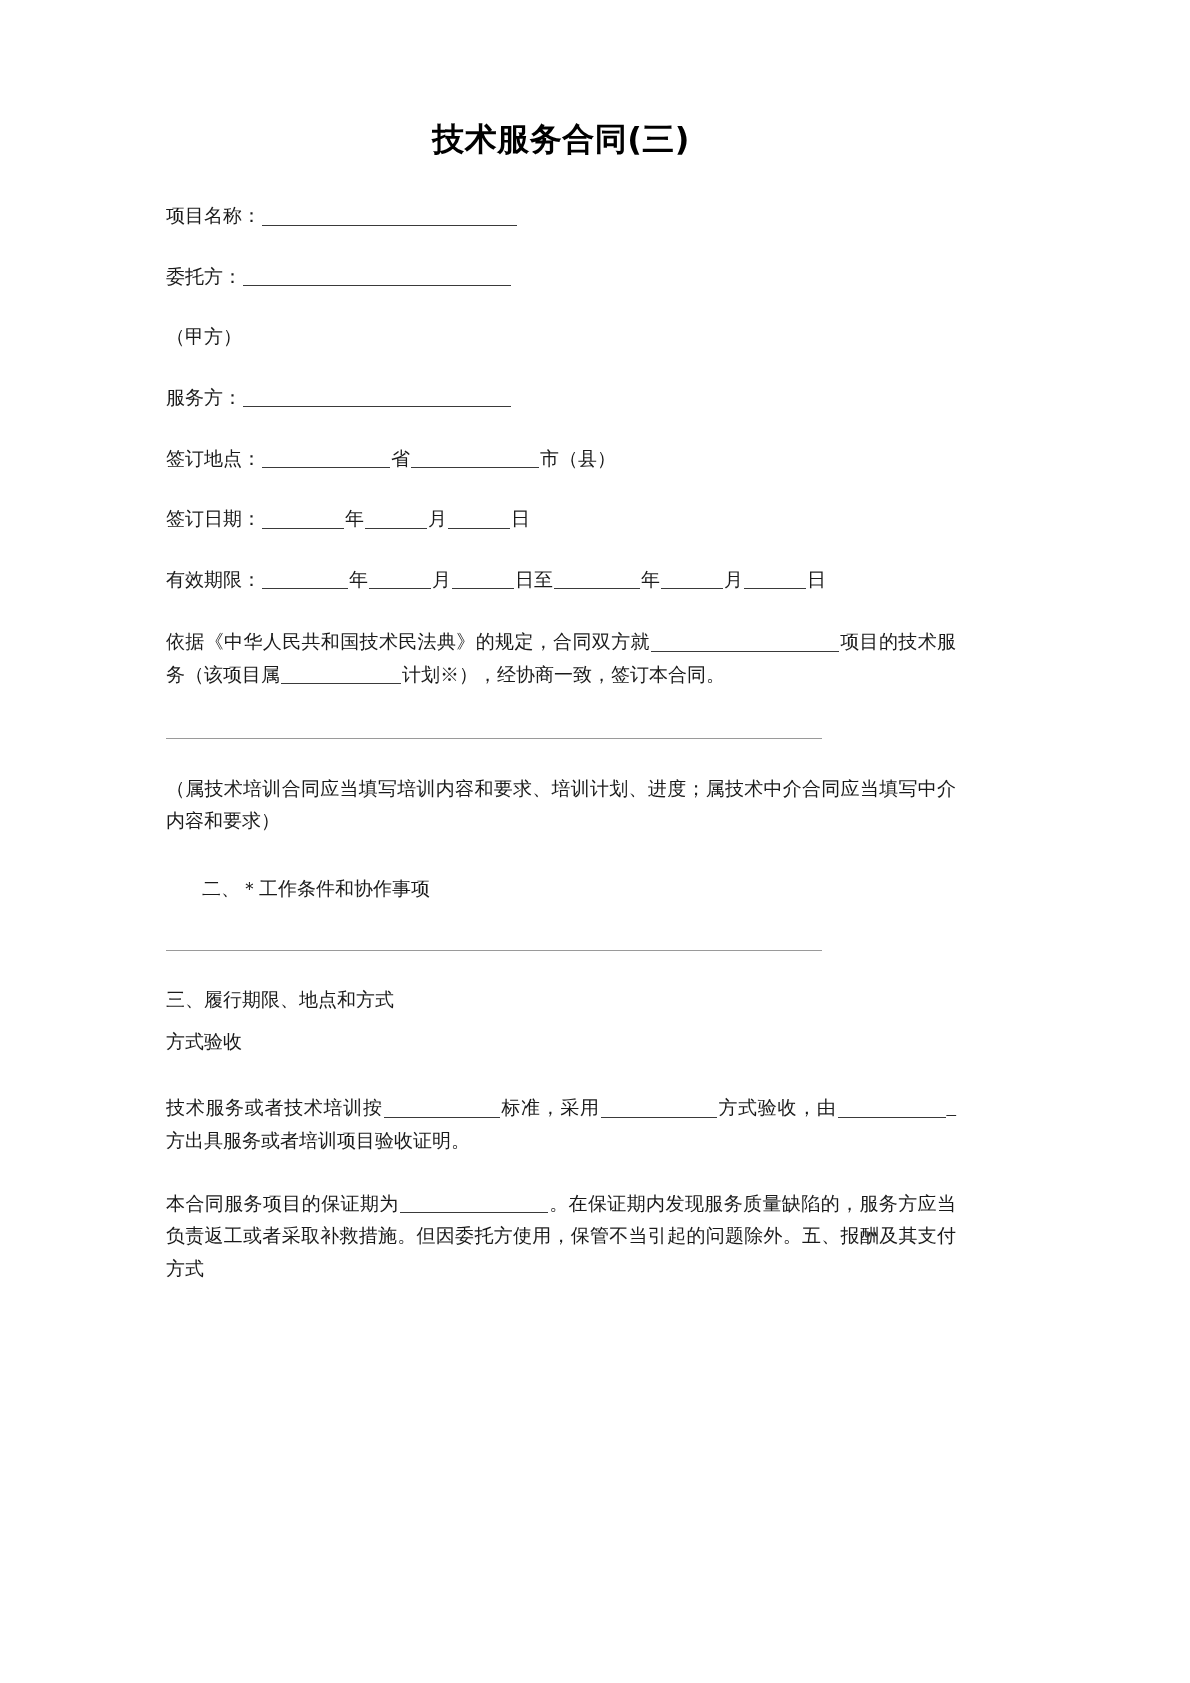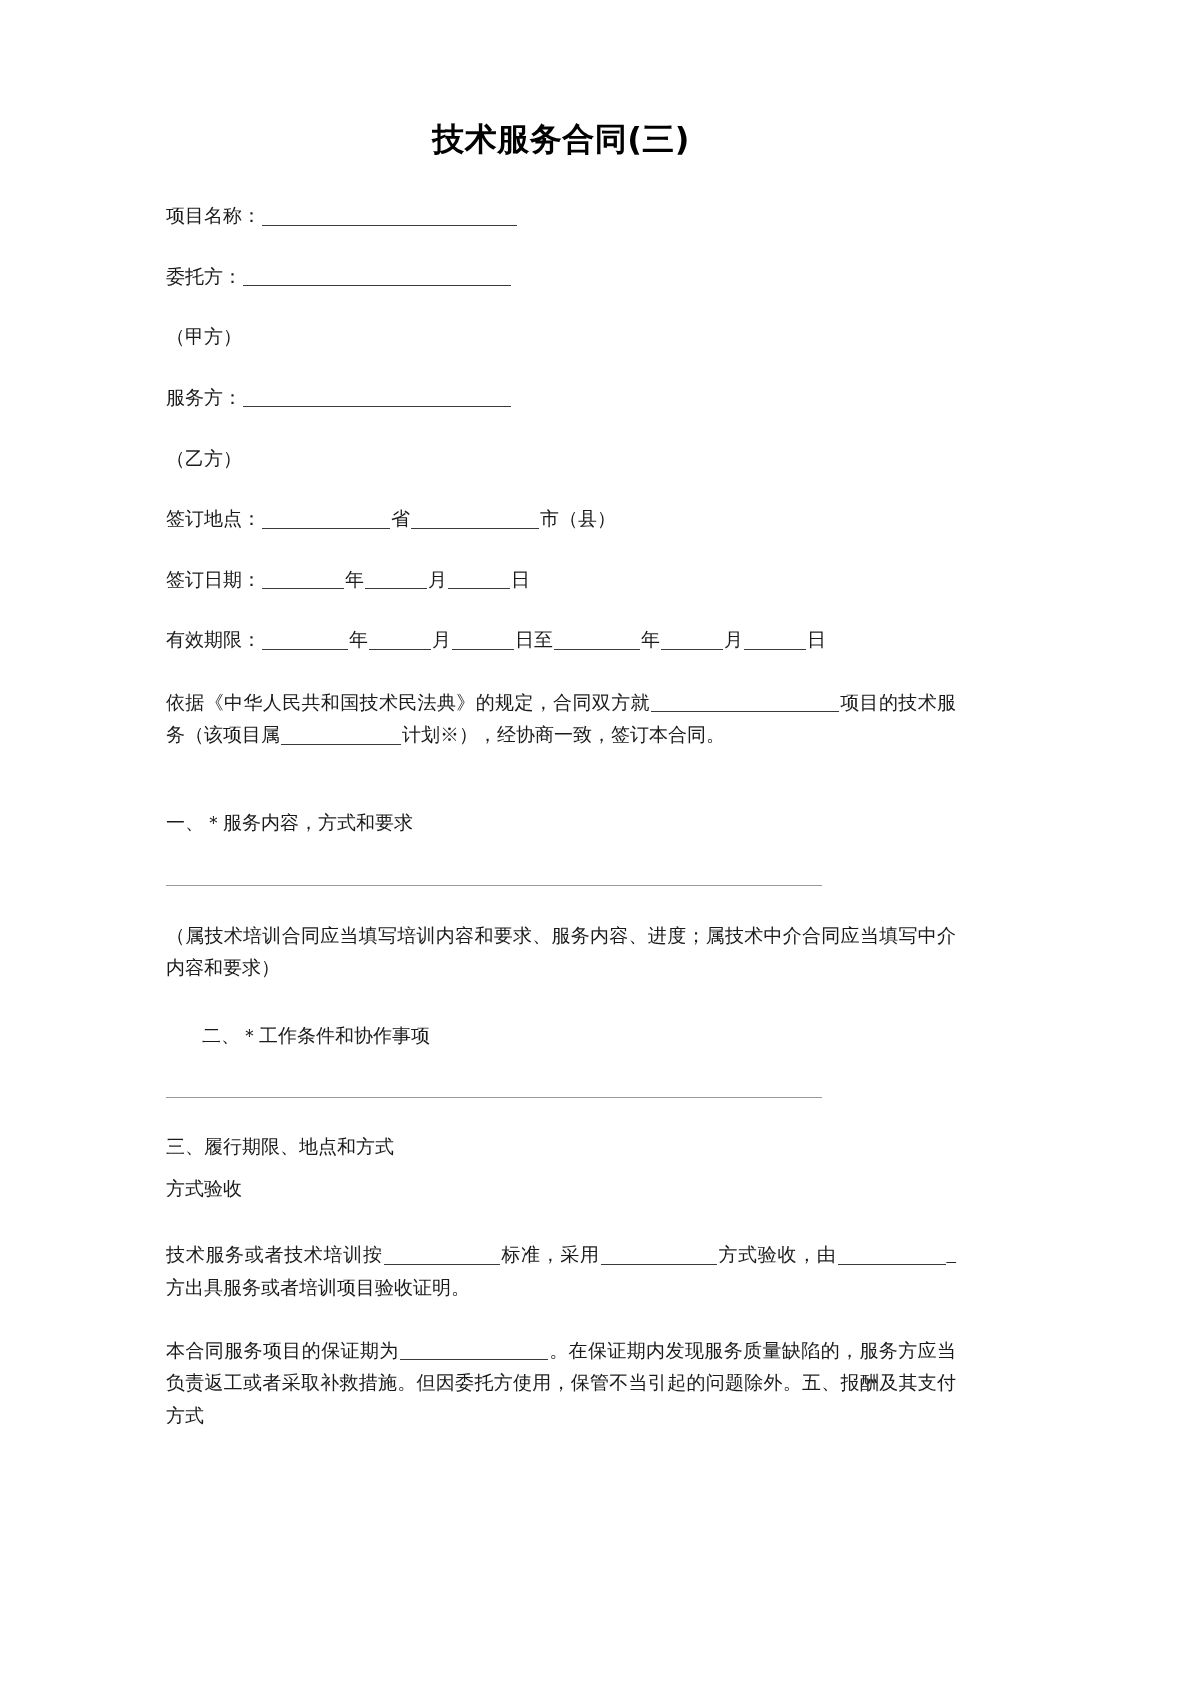--- a/index.html
+++ b/index.html
@@ -136,43 +136,39 @@
     </div>
 
     <div class="field-line">
       <span>（甲方）</span>
     </div>
 
     <div class="field-line">
       <span>服务方：</span><span class="blank b-party"></span>
     </div>
 
-    <div class="field-line">
-      <span>（乙方）</span>
-    </div>
 
     <div class="field-line">
       <span>签订地点：</span><span class="blank b-prov"></span><span>省</span><span class="blank b-city"></span><span>市（县）</span>
     </div>
 
     <div class="field-line">
       <span>签订日期：</span><span class="blank b-year"></span><span>年</span><span class="blank b-month"></span><span>月</span><span class="blank b-day"></span><span>日</span>
     </div>
 
     <div class="field-line">
       <span>有效期限：</span><span class="blank b-year2"></span><span>年</span><span class="blank b-month2"></span><span>月</span><span class="blank b-day2"></span><span>日至</span><span class="blank b-y3"></span><span>年</span><span class="blank b-m3"></span><span>月</span><span class="blank b-d3"></span><span>日</span>
     </div>
 
     <p class="para"><span>依据《中华人民共和国技术民法典》的规定，合同双方就</span><span class="blank b-proj"></span><span>项目的技术服务（该项目属</span><span class="blank b-plan"></span><span>计划※），经协商一致，签订本合同。</span></p>
 
-    <div class="section-head" style="margin-top:56px;">一、＊服务内容，方式和要求</div>
 
     <hr class="rule">
 
-    <p class="para para-tight">（属技术培训合同应当填写培训内容和要求、服务内容、进度；属技术中介合同应当填写中介内容和要求）</p>
+    <p class="para para-tight">（属技术培训合同应当填写培训内容和要求、培训计划、进度；属技术中介合同应当填写中介内容和要求）</p>
 
     <div class="section-head" style="margin-top:36px;margin-left:36px;">二、＊工作条件和协作事项</div>
 
     <hr class="rule">
 
     <div class="section-head" style="margin-bottom:10px;">三、履行期限、地点和方式</div>
 
     <div class="wrap-tail">方式验收</div>
 
     <p class="para" style="margin-top:34px;"><span>技术服务或者技术培训按</span><span class="blank b-std"></span><span>标准，采用</span><span class="blank b-mode"></span><span>方式验收，由</span><span class="blank b-by"></span><span>_方出具服务或者培训项目验收证明。</span></p>

